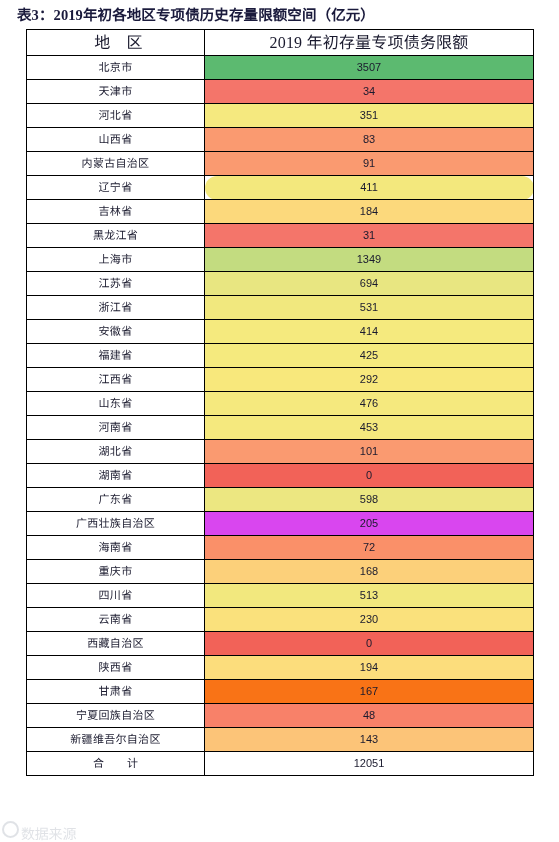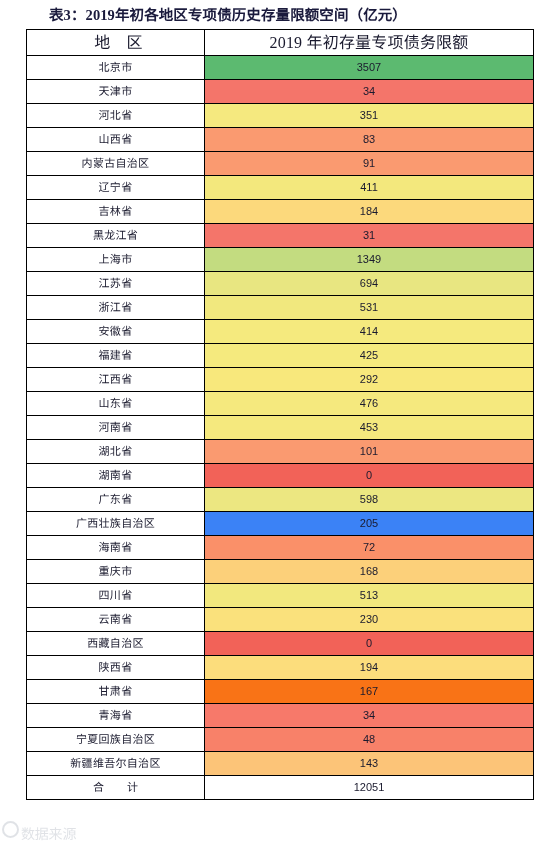--- a/index.html
+++ b/index.html
@@ -27,21 +27,20 @@
   .table-title {
     position: absolute;
     left: 17px;
     top: 3px;
     font-family: "Liberation Serif", "DejaVu Serif", serif;
     font-size: 14.5px;
     font-weight: bold;
     color: #1a1a3c;
     letter-spacing: 0.1px;
     white-space: nowrap;
-    margin-left: 32px;
   }
 
   
   .data-table {
     position: absolute;
     left: 26px;
     top: 29px;
     width: 507px;
     border-collapse: collapse;
     table-layout: fixed;
@@ -169,21 +168,21 @@
         <tr>
           <td class="cell-region">山西省</td>
           <td class="cell-value" style="background-color: rgb(250, 154, 112);">83</td>
         </tr>
         <tr>
           <td class="cell-region">内蒙古自治区</td>
           <td class="cell-value" style="background-color: rgb(250, 154, 112);">91</td>
         </tr>
         <tr>
           <td class="cell-region">辽宁省</td>
-          <td class="cell-value" style="background-color: rgb(243, 232, 125);">411</td>
+          <td class="cell-value" style="background-color: rgb(243, 232, 125); border-radius: 12px;">411</td>
         </tr>
         <tr>
           <td class="cell-region">吉林省</td>
           <td class="cell-value" style="background-color: rgb(252, 217, 124);">184</td>
         </tr>
         <tr>
           <td class="cell-region">黑龙江省</td>
           <td class="cell-value" style="background-color: rgb(244, 117, 106);">31</td>
         </tr>
         <tr>
@@ -225,21 +224,21 @@
         <tr>
           <td class="cell-region">湖南省</td>
           <td class="cell-value" style="background-color: rgb(242, 98, 88);">0</td>
         </tr>
         <tr>
           <td class="cell-region">广东省</td>
           <td class="cell-value" style="background-color: rgb(236, 231, 129);">598</td>
         </tr>
         <tr>
           <td class="cell-region">广西壮族自治区</td>
-          <td class="cell-value" style="background-color: #3b82f6;">205</td>
+          <td class="cell-value" style="background-color: #d946ef;">205</td>
         </tr>
         <tr>
           <td class="cell-region">海南省</td>
           <td class="cell-value" style="background-color: rgb(250, 144, 105);">72</td>
         </tr>
         <tr>
           <td class="cell-region">重庆市</td>
           <td class="cell-value" style="background-color: rgb(252, 208, 122);">168</td>
         </tr>
         <tr>
@@ -254,24 +253,20 @@
           <td class="cell-region">西藏自治区</td>
           <td class="cell-value" style="background-color: rgb(242, 98, 88);">0</td>
         </tr>
         <tr>
           <td class="cell-region">陕西省</td>
           <td class="cell-value" style="background-color: rgb(252, 221, 124);">194</td>
         </tr>
         <tr>
           <td class="cell-region">甘肃省</td>
           <td class="cell-value" style="background-color: #f97316;">167</td>
-        </tr>
-        <tr>
-          <td class="cell-region">青海省</td>
-          <td class="cell-value" style="background-color: rgb(247, 121, 106);">34</td>
         </tr>
         <tr>
           <td class="cell-region">宁夏回族自治区</td>
           <td class="cell-value" style="background-color: rgb(248, 129, 105);">48</td>
         </tr>
         <tr>
           <td class="cell-region">新疆维吾尔自治区</td>
           <td class="cell-value" style="background-color: rgb(252, 196, 120);">143</td>
         </tr>
         <tr class="row-total">

